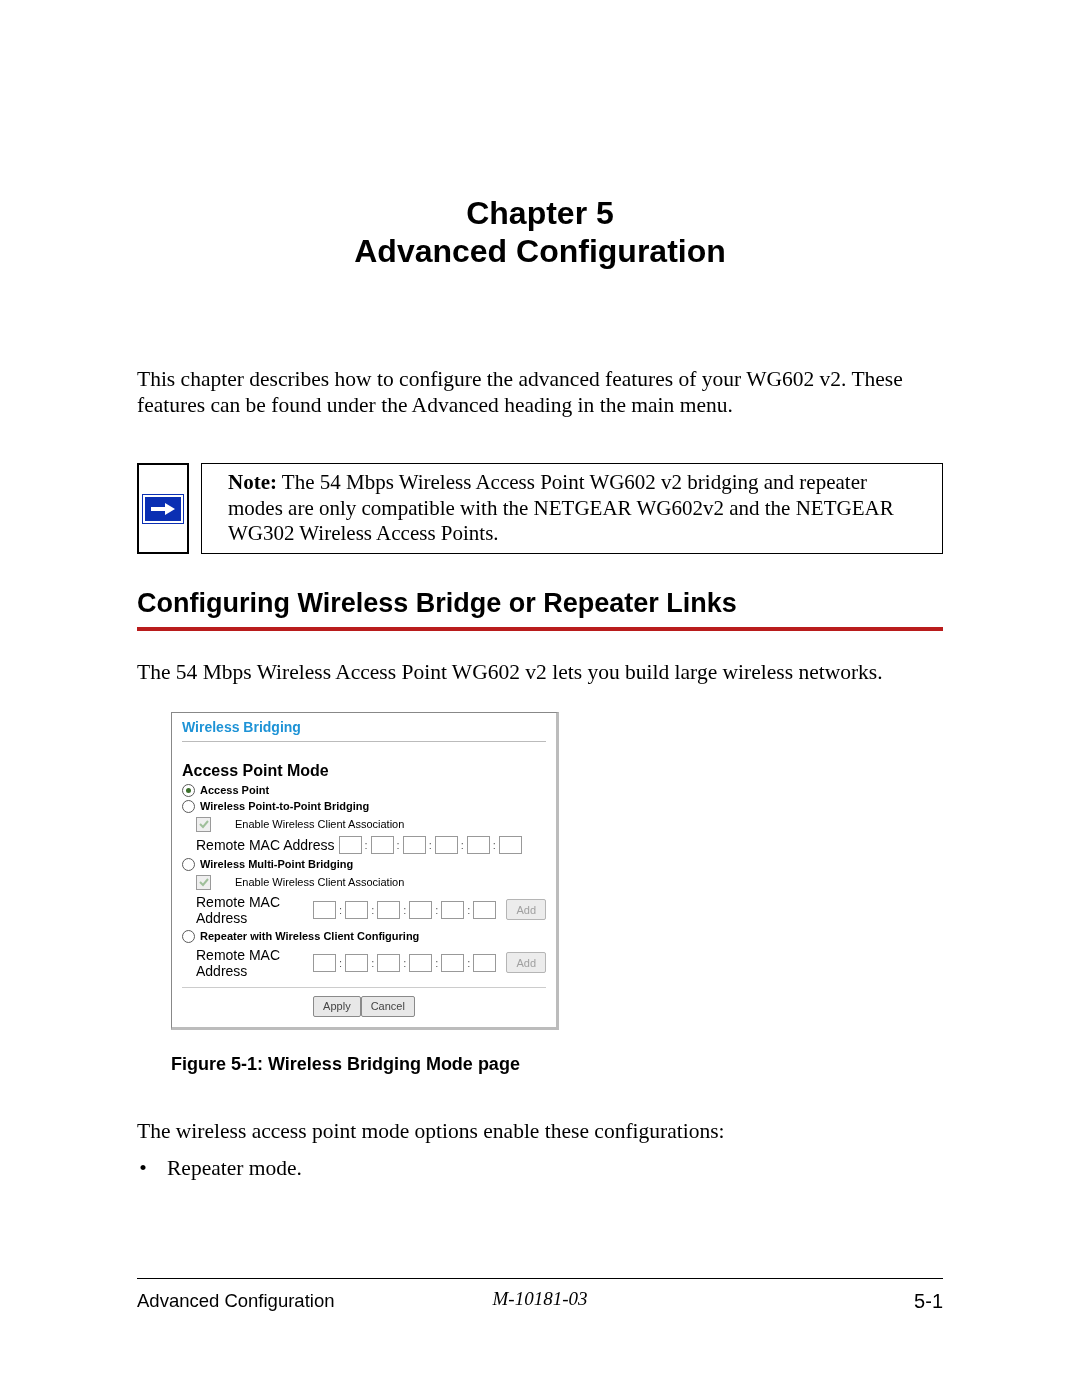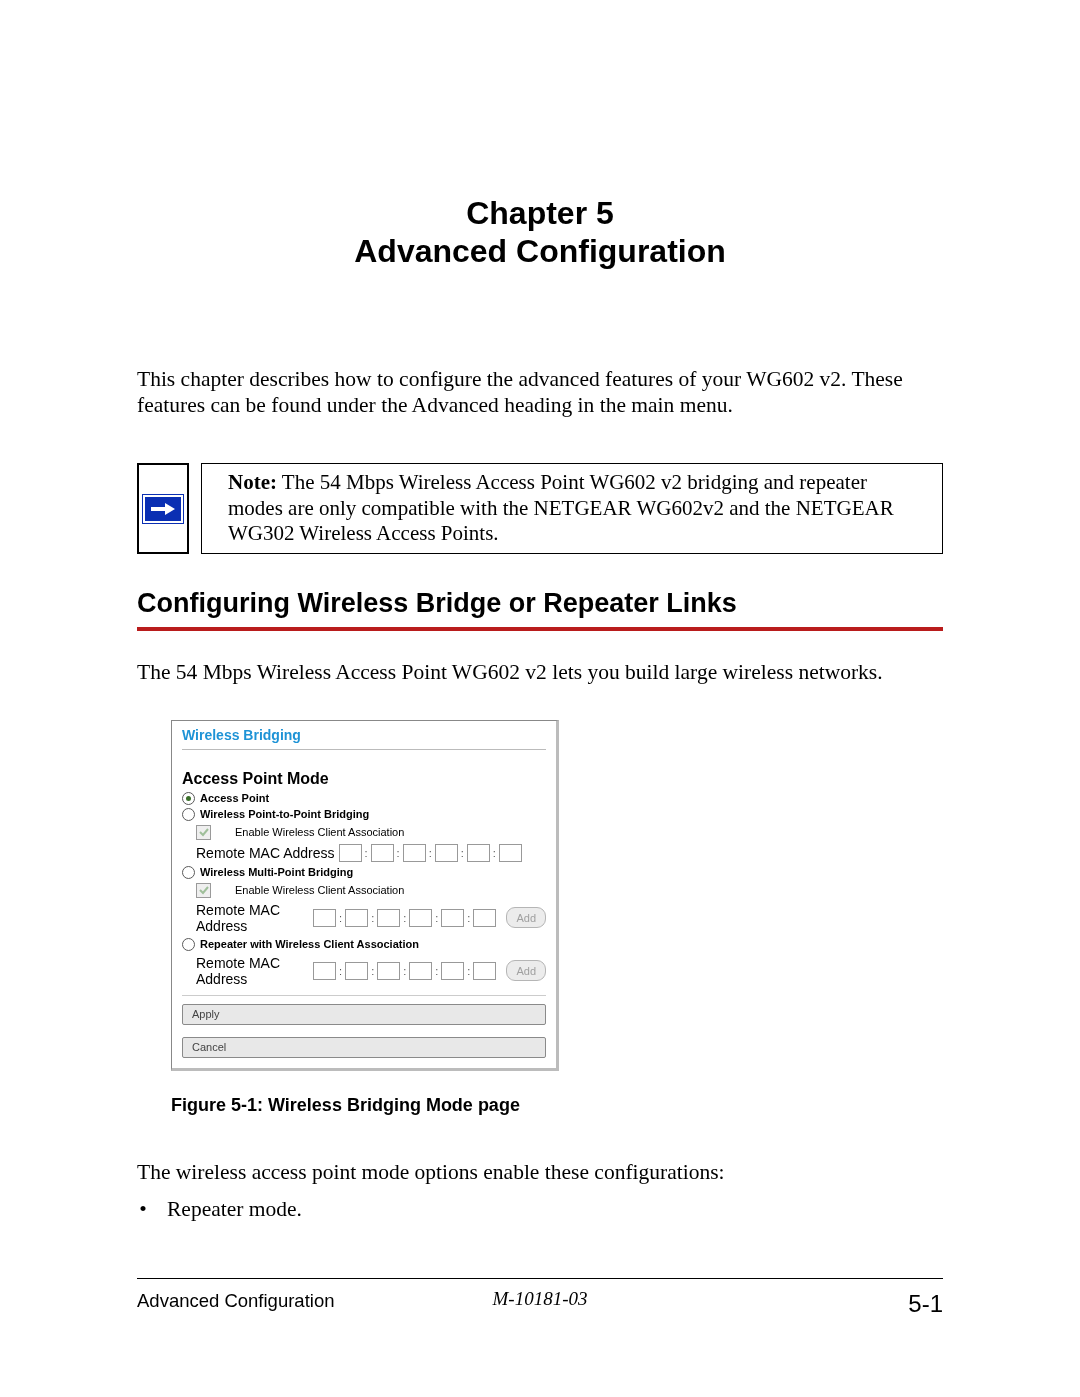--- a/index.html
+++ b/index.html
@@ -74,21 +74,21 @@
     margin-top: 34px;
     padding-bottom: 8px;
     border-bottom: 4px solid #b91c1c;
   }
   .para {
     font-size: 21.5px;
     line-height: 1.25;
     margin-top: 28px;
   }
   
-  .shot-wrap { margin-top: 34px; margin-left: 34px; }
+  .shot-wrap { margin-top: 26px; margin-left: 34px; }
   .shot {
     width: 388px;
     box-sizing: border-box;
     border-left: 1px solid #888;
     border-top: 1px solid #888;
     border-right: 3px solid #bcbcbc;
     border-bottom: 3px solid #bcbcbc;
     background: #fff;
     font-family: Arial, Helvetica, sans-serif;
     color: #000;
@@ -133,24 +133,24 @@
   .mac-cell {
     width: 21px; height: 16px; border: 1px solid #999; background: #fff;
   }
   .mac-colon { font-size: 11px; padding: 0 1px; color: #555; }
   .btn {
     height: 19px; border: 1px solid #8a8a8a; background: #e8e8e8;
     font-size: 11px; padding: 0 9px; display: flex; align-items: center;
     border-radius: 2px; color: #444;
   }
   .btn.disabled { color: #a0a0a0; border-color: #b5b5b5; background: #ececec; }
-  .add-btn { margin-left: 6px; border-radius: 9px; }
+  .add-btn { margin-left: 6px; }
   .shot-sep { height: 1px; background: #ccc; margin: 8px 0; }
   .actions {
-    display: flex; gap: 12px; justify-content: center; margin-top: 6px; flex-direction: column;
+    display: flex; justify-content: center; margin-top: 6px;
   }
   .fig-caption {
     font-family: Arial, Helvetica, sans-serif;
     font-weight: 700;
     font-size: 18px;
     margin-top: 24px;
   }
   .para2 { font-size: 21.5px; margin-top: 44px; }
   .bullets { margin-top: 12px; font-size: 21.5px; }
   .bullet-row { display: flex; gap: 18px; }
@@ -168,21 +168,21 @@
     left: 137px;
     top: 1290px;
     font-family: Arial, Helvetica, sans-serif;
     font-size: 18.5px;
   }
   .foot-right {
     position: absolute;
     right: 137px;
     top: 1290px;
     font-family: Arial, Helvetica, sans-serif;
-    font-size: 24px;
+    font-size: 20px;
   }
   .doc-id {
     position: absolute;
     width: 1080px;
     top: 1288px;
     text-align: center;
     font-style: italic;
     font-size: 19px;
   }
 </style>
@@ -287,21 +287,21 @@
                 <span class="mac-cell"></span>
                   <span class="mac-colon">:</span>
                 <span class="mac-cell"></span>
               </span>
               <span class="btn disabled add-btn">Add</span>
             </div>
           </div>
 
           <div class="radio-row">
             <span class="radio"></span>
-            <span class="radio-label">Repeater with Wireless Client Association</span>
+            <span class="radio-label">Repeater with Wireless Client Configuring</span>
           </div>
           <div class="indent">
             <div class="mac-row">
               <span class="mac-label">Remote MAC Address</span>
               <span class="mac-cells">
                 <span class="mac-cell"></span>
                   <span class="mac-colon">:</span>
                 <span class="mac-cell"></span>
                   <span class="mac-colon">:</span>
                 <span class="mac-cell"></span>

